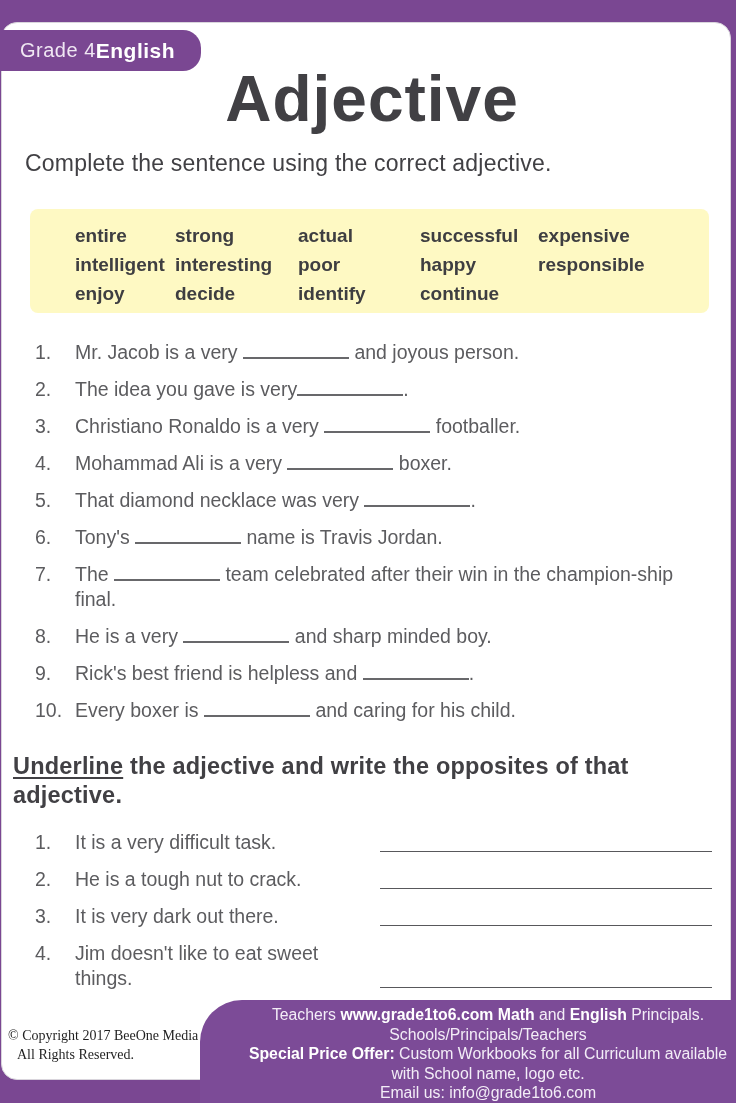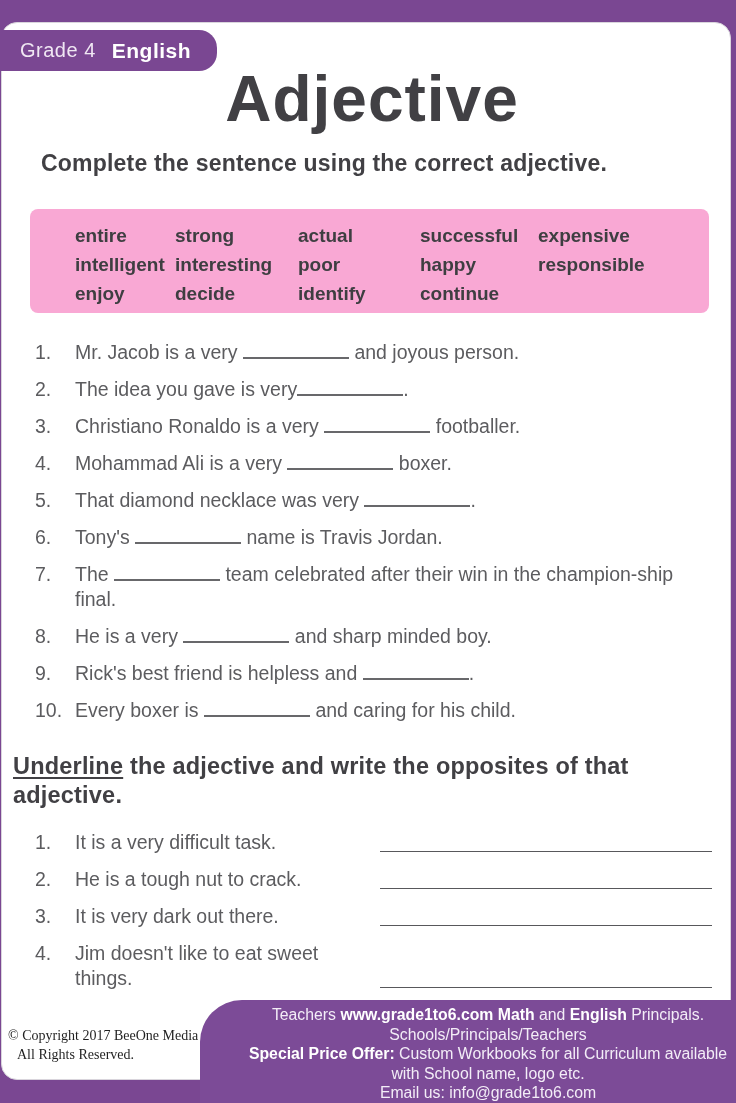--- a/index.html
+++ b/index.html
@@ -3,31 +3,31 @@
 <meta charset="utf-8">
 <style>
   html,body{margin:0;padding:0;}
   body{font-family:"Liberation Sans","DejaVu Sans",sans-serif;}
   .page{position:relative;width:736px;height:1103px;background:var(--purple,#7a4792);overflow:hidden;}
 
   .card{position:absolute;left:1px;top:22px;right:5px;height:1058px;background:#ffffff;
         border:1px solid #d9d5dc;border-radius:16px;box-sizing:border-box;}
 
   .badge{position:absolute;left:0;top:30px;height:41px;z-index:3;background:var(--purple,#7a4792);
-         border-radius:0 18px 18px 0;display:flex;align-items:center;padding:0 26px 0 20px;gap:16px;}
+         border-radius:0 18px 18px 0;display:flex;align-items:center;padding:0 26px 0 20px;}
   .badge .grade{color:#f0e7f3;font-size:20px;letter-spacing:.5px;}
   .badge .subject{color:#ffffff;font-size:21px;font-weight:bold;letter-spacing:.5px;}
 
   .title{position:absolute;left:14px;right:6px;top:62px;text-align:center;z-index:2;
          font-size:64px;font-weight:bold;color:var(--ink,#414044);letter-spacing:1px;}
 
-  .instruction{position:absolute;left:25px;top:150px;font-size:23px;font-weight:bold;
-               color:var(--ink,#414044);letter-spacing:.2px;margin-left:16px;}
+  .instruction{position:absolute;left:25px;top:150px;font-size:23px;font-weight:normal;
+               color:var(--ink,#414044);letter-spacing:.2px;}
 
-  .wordbank{position:absolute;left:30px;top:209px;width:679px;height:104px;background:#f9a8d4;
+  .wordbank{position:absolute;left:30px;top:209px;width:679px;height:104px;background:#fef9c3;
             border-radius:8px;box-sizing:border-box;padding:12px 0 0 45px;}
   .wb-grid{display:grid;grid-template-columns:100px 123px 122px 118px auto;}
   .wb-grid span{font-weight:bold;font-size:19px;line-height:29px;color:#3e3e41;}
 
   .s1list{position:absolute;left:35px;top:340px;width:672px;}
   .s1row{display:grid;grid-template-columns:40px 1fr;margin-bottom:12px;
          font-size:19.5px;line-height:25px;color:var(--gray,#5c5c5f);}
   .blank{display:inline-block;width:106px;border-bottom:2px solid #68686b;height:14px;}
 
   .s2head{position:absolute;left:13px;top:752px;width:690px;font-size:23.5px;font-weight:bold;

